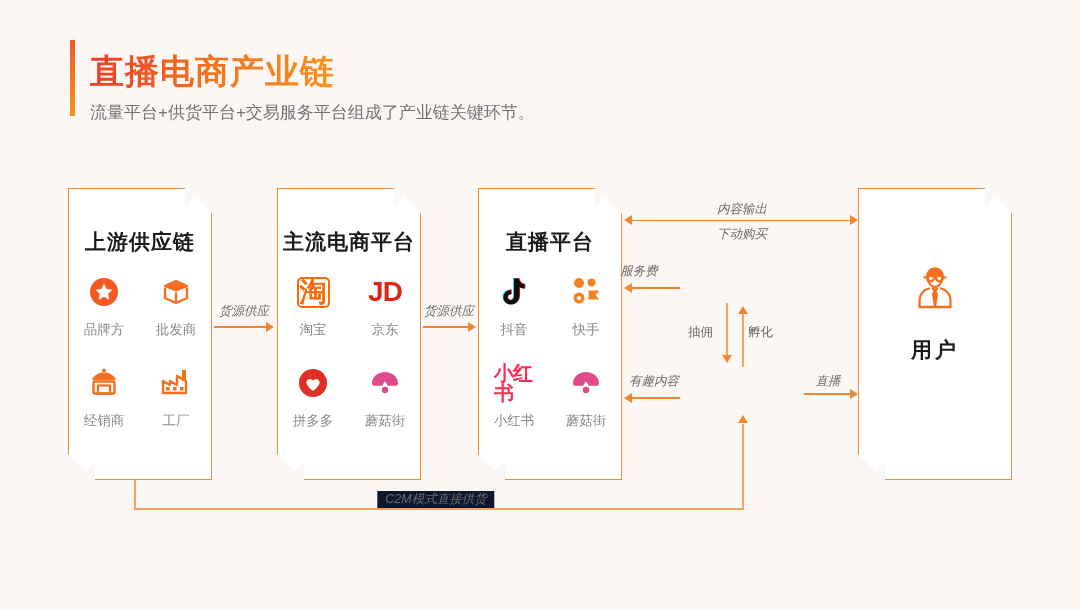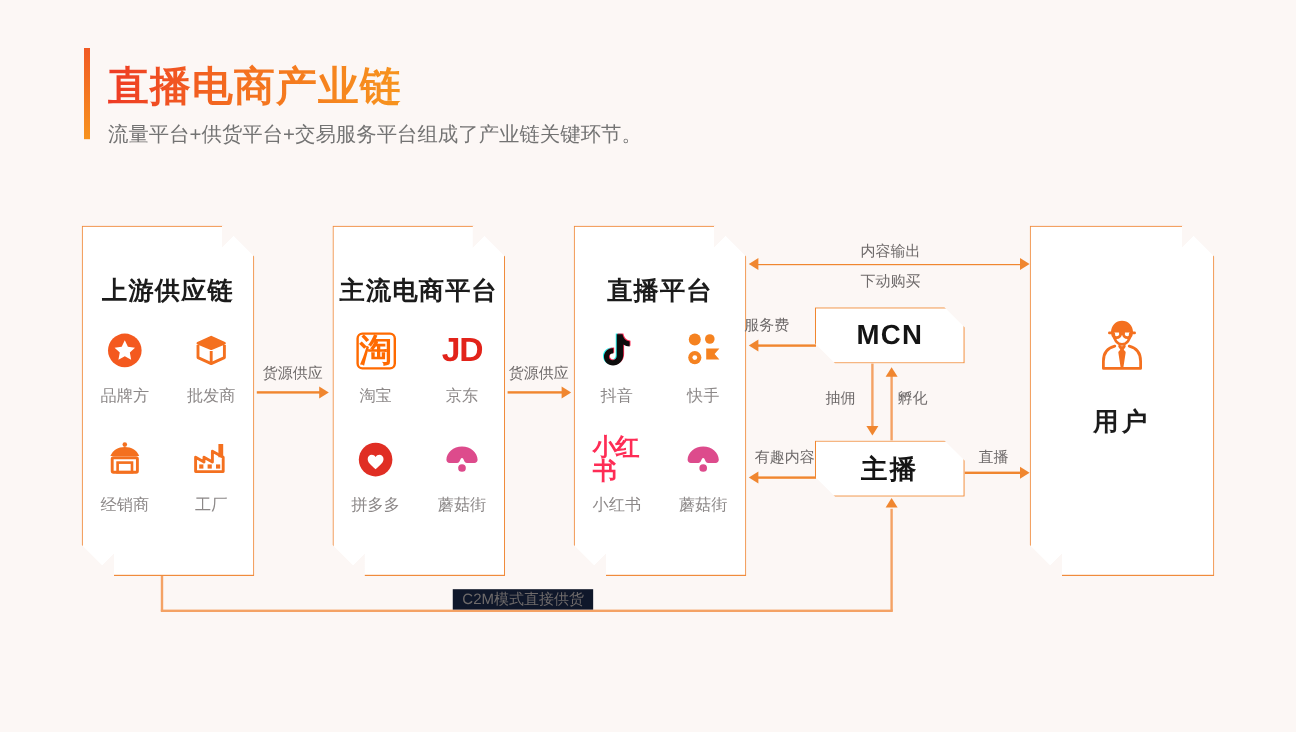--- a/index.html
+++ b/index.html
@@ -66,21 +66,21 @@
     font-weight:bold;color:#141414;
     clip-path:polygon(0 0, calc(100% - 17px) 0, 100% 17px, 100% 100%, 17px 100%, 0 calc(100% - 17px));
   }
 
   
   .ln{position:absolute;background:#f0862f;}
   .ln.thin{background:#f4a265;}
   .hline{height:1.6px;}
   .vline{width:1.6px;}
   .lbl{position:absolute;font-size:12.5px;color:#6e6a6a;white-space:nowrap;}
-  .lbl.c{transform:translateX(-50%);}
+  .lbl.c{transform:translateX(-50%);font-style:italic;}
   .arw{position:absolute;width:0;height:0;}
   .arw-r{border-top:5px solid transparent;border-bottom:5px solid transparent;border-left:8px solid #f0862f;}
   .arw-l{border-top:5px solid transparent;border-bottom:5px solid transparent;border-right:8px solid #f0862f;}
   .arw-u{border-left:5px solid transparent;border-right:5px solid transparent;border-bottom:8px solid #f0862f;}
   .arw-d{border-left:5px solid transparent;border-right:5px solid transparent;border-top:8px solid #f0862f;}
 </style>
 </head>
 <body>
 
 <div class="stage">
@@ -253,23 +253,21 @@
           <path d="M22 28.5C16 30 12.5 34.5 12.5 41v6h31v-6c0-6.5-3.5-11-9.5-12.5"></path>
           <path d="M26 28.5l2 3 2-3" fill="#f4701f" stroke="#f4701f"></path>
           <path d="M28 31.5l1.9 2.2L28 46l-1.9-12.3z" fill="#f4701f" stroke="#f4701f"></path>
         </svg>
       </div>
       <div style="margin-top:16px;font-size:21px;font-weight:bold;color:#1b1b1b;letter-spacing:3px;">用户</div>
     </div>
     <div class="cut"></div>
   </div>
 
-  <div class="node" style="left:679px;top:256px;width:125px;height:47px;font-size:23px;letter-spacing:1px;">MCN</div>
-
-  <div class="node" style="left:679px;top:367px;width:125px;height:47px;font-size:22px;letter-spacing:2px;">主播</div>
+
 
   <div class="lbl c" style="left:244px;top:303px;">货源供应</div>
   <div class="ln hline" style="left:214px;top:326px;width:54px;"></div>
   <div class="arw arw-r" style="left:266px;top:321.8px;"></div>
 
   <div class="lbl c" style="left:449px;top:303px;">货源供应</div>
   <div class="ln hline" style="left:423px;top:326px;width:47px;"></div>
   <div class="arw arw-r" style="left:468px;top:321.8px;"></div>
 
   <div class="lbl c" style="left:742px;top:201px;">内容输出</div>

